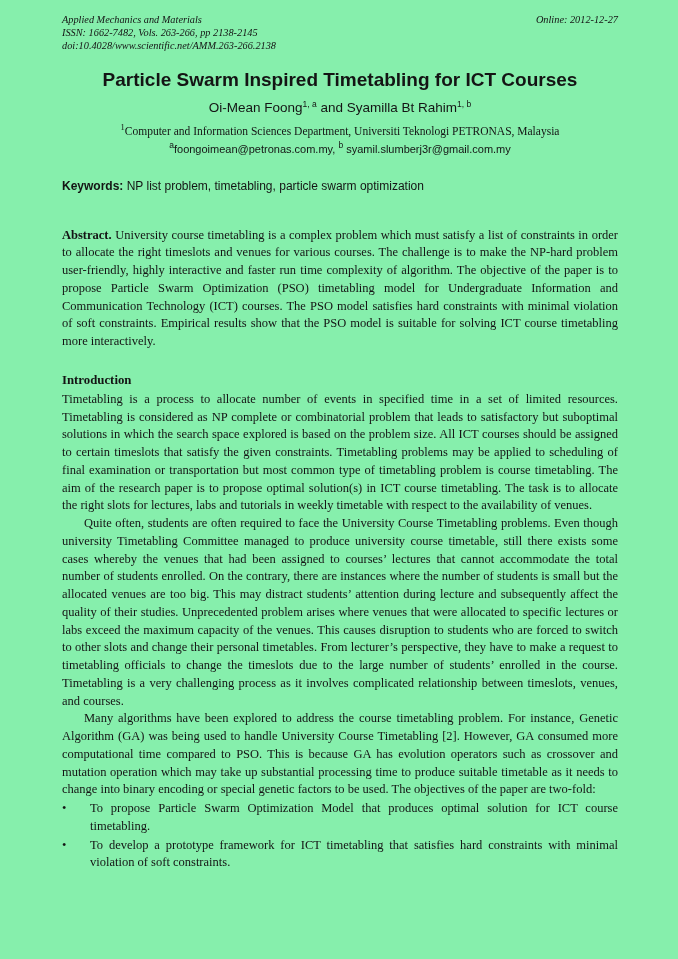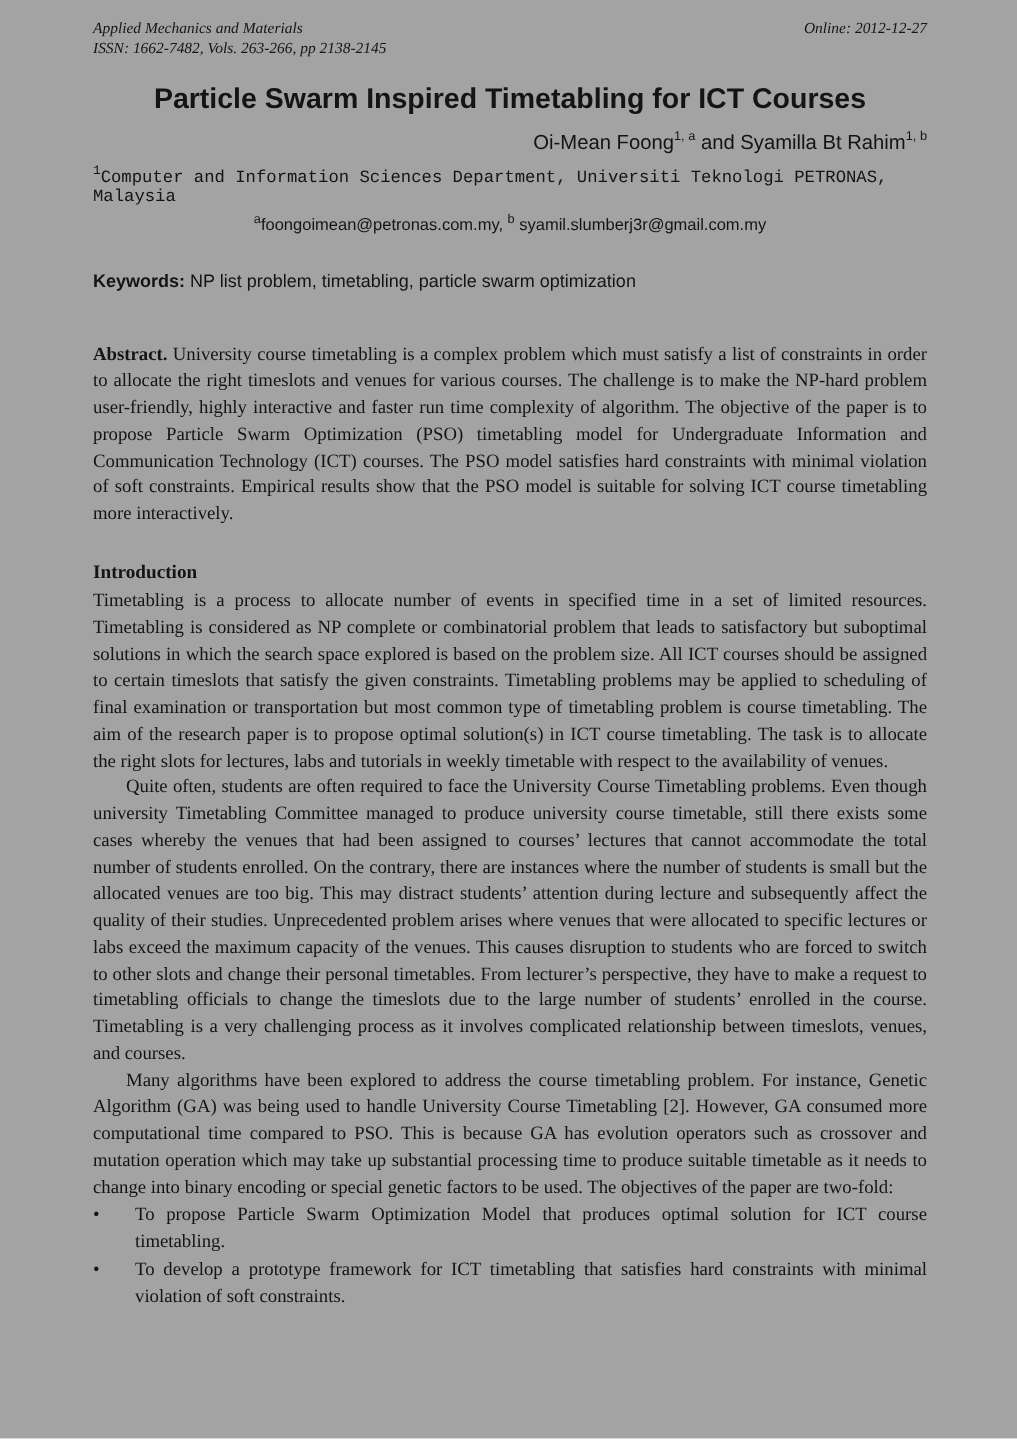--- a/index.html
+++ b/index.html
@@ -1,20 +1,20 @@
 <!DOCTYPE html>
 <html><head>
 <meta charset="utf-8">
 <style>
   * { margin: 0; padding: 0; box-sizing: border-box; }
   html, body { background: #ffffff; }
   .page {
     width: 678px;
     height: 959px;
-    background: #a3a3a3;
+    background: #86efac;
     padding: 14px 60px 0 62px;
     overflow: hidden;
     color: #141414;
     font-family: "Liberation Serif", serif;
   }
   .journal-header {
     display: flex;
     justify-content: space-between;
     align-items: flex-start;
     font-style: italic;
@@ -25,27 +25,28 @@
   .title {
     font-family: "Liberation Sans", sans-serif;
     font-weight: bold;
     font-size: 19px;
     text-align: center;
     margin-bottom: 9px;
   }
   .authors {
     font-family: "Liberation Sans", sans-serif;
     font-size: 13.5px;
-    text-align: right;
+    text-align: center;
     margin-bottom: 10px;
   }
   sup { font-size: 8.5px; vertical-align: super; line-height: 0; }
   .affiliation {
-    font-family: Liberation Mono, monospace;
+    font-family: Liberation Serif, serif;
     font-size: 11.5px;
+    text-align: center;
     margin-bottom: 6px;
   }
   .emails {
     font-family: "Liberation Sans", sans-serif;
     font-size: 11px;
     text-align: center;
     margin-bottom: 24px;
   }
   .keywords {
     font-family: "Liberation Sans", sans-serif;
@@ -75,20 +76,21 @@
 </style>
 </head>
 <body>
 
 <div class="page">
 
   <header class="journal-header">
     <div class="journal-info">
       <div>Applied Mechanics and Materials</div>
       <div>ISSN: 1662-7482, Vols. 263-266, pp 2138-2145</div>
+      <div>doi:10.4028/www.scientific.net/AMM.263-266.2138</div>
     </div>
     <div class="online-date">Online: 2012-12-27</div>
   </header>
 
   <h1 class="title">Particle Swarm Inspired Timetabling for ICT Courses</h1>
 
   <div class="authors"><span>Oi-Mean Foong</span><sup>1, a</sup><span>  and </span><span>Syamilla Bt Rahim</span><sup>1, b</sup></div>
 
   <div class="affiliation"><sup>1</sup><span>Computer and Information Sciences Department, Universiti Teknologi PETRONAS, Malaysia</span></div>
 

